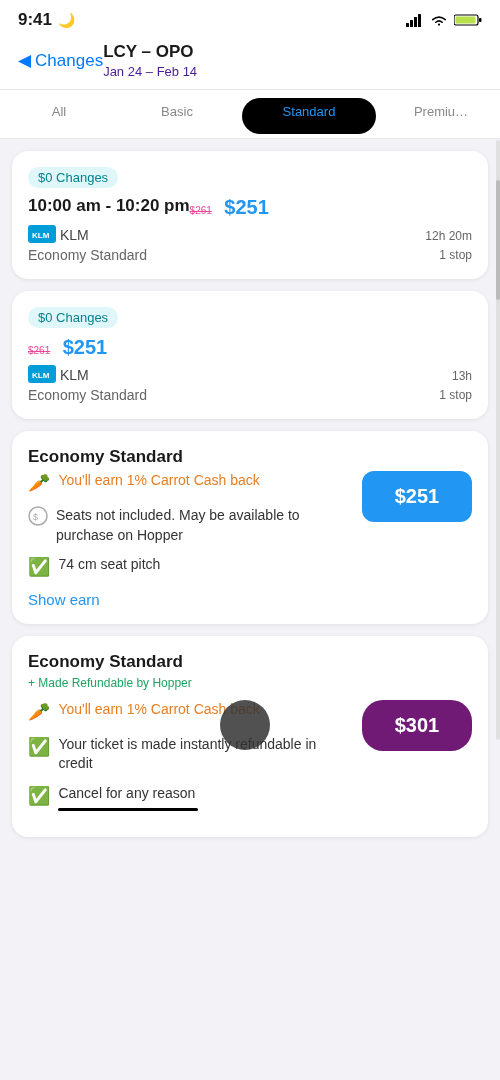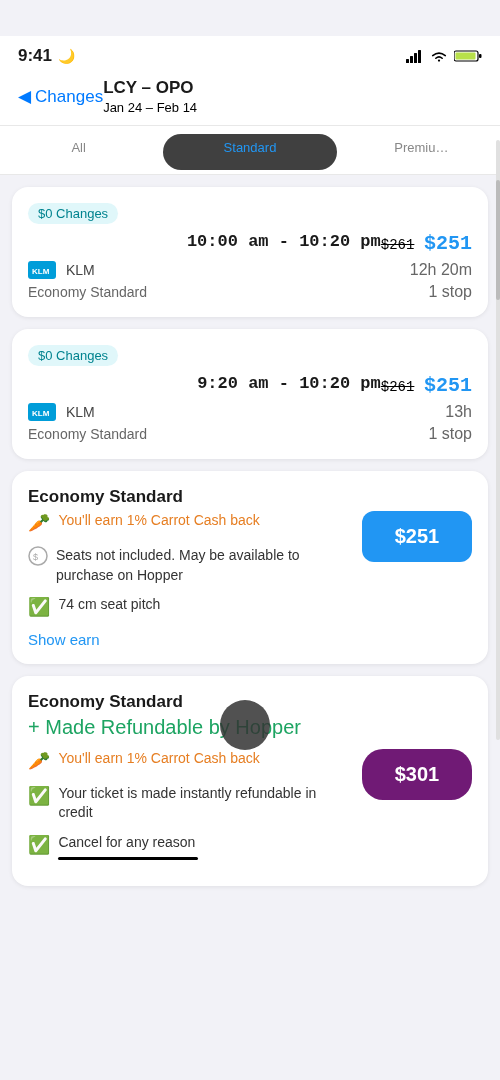--- a/index.html
+++ b/index.html
@@ -12,21 +12,20 @@
       color: #1a1a1a;
     }
 
     
     .status-bar {
       background: #fff;
       padding: 10px 18px 6px;
       display: flex;
       justify-content: space-between;
       align-items: center;
-      margin-top: 36px;
     }
     .status-time {
       font-size: 17px;
       font-weight: 600;
     }
     .status-icons {
       display: flex;
       gap: 6px;
       align-items: center;
     }
@@ -50,21 +49,21 @@
     .header-center {
       flex: 1;
       text-align: left;
     }
     .route-title {
       font-size: 17px;
       font-weight: 600;
     }
     .route-dates {
       font-size: 13px;
-      color: #000000;
+      color: #4c1d95;
       margin-top: 2px;
     }
 
     
     .tabs-bar {
       background: #fff;
       display: flex;
       padding: 6px 0 0;
       border-bottom: 1px solid #e8e8e8;
       overflow: hidden;
@@ -73,21 +72,21 @@
       flex: 1;
       text-align: center;
       padding: 8px 6px 12px;
       font-size: 13px;
       color: #888;
       cursor: pointer;
       white-space: nowrap;
     }
     .tab-item.active {
       color: #2196f3;
-      background: #404040;
+      background: #000000;
       border-radius: 20px;
       margin: 2px 6px 4px;
       padding: 6px 14px 15px;
       font-weight: 500;
     }
 
     
     .scroll-area {
       padding: 12px;
       display: flex;
@@ -110,71 +109,70 @@
       color: #00838f;
       font-size: 13px;
       font-weight: 500;
       padding: 3px 10px;
       border-radius: 12px;
       margin-bottom: 8px;
     }
 
     .flight-row {
       display: flex;
-      justify-content: flex-end;
+      justify-content: flex-start;
       align-items: flex-start;
       margin-bottom: 6px;
-      font-family: Liberation Mono, monospace;
     }
     .flight-time {
       font-size: 17px;
       font-weight: 600;
     }
     .price-old {
-      font-size: 14px;
-      color: #000000;
+      font-size: 10px;
+      color: #ec4899;
       text-decoration: line-through;
-      margin-right: 0;
+      margin-right: 8px;
     }
     .price-new {
       font-size: 20px;
       font-weight: 700;
       color: #2196f3;
     }
     .airline-row {
       display: flex;
-      align-items: center;
-      gap: 10px;
+      align-items: flex-end;
+      gap: 4px;
       margin-bottom: 4px;
     }
     .airline-name {
       font-size: 14px;
       color: #444;
     }
     .details-row {
       display: flex;
       justify-content: space-between;
       align-items: center;
     }
     .economy-class {
       font-size: 14px;
       color: #666;
     }
     .flight-meta {
-      font-size: 16px;
+      font-size: 12px;
       color: #666;
       text-align: right;
     }
     .detail-title {
       font-size: 17px;
       font-weight: 600;
       margin-bottom: 4px;
     }
     .detail-subtitle {
-      font-size: 20px;
+      font-size: 12px;
       color: #1da462;
       font-weight: 500;
       margin-bottom: 10px;
     }
     .detail-content-row {
       display: flex;
       justify-content: space-between;
       align-items: flex-start;
       gap: 12px;
     }
@@ -292,20 +290,21 @@
   </div>
   <div class="header-center">
     <div class="route-title">LCY – OPO</div>
     <div class="route-dates">Jan 24 – Feb 14</div>
   </div>
   <div style="width:80px;"></div>
 </div>
 
 <div class="tabs-bar">
   <div class="tab-item">All</div>
+  <div class="tab-item">Basic</div>
   <div class="tab-item active">Standard</div>
   <div class="tab-item">Premiu…</div>
 </div>
 
 <div class="scroll-area">
 
   <div class="card">
     <span class="badge">$0 Changes</span>
     <div class="flight-row">
       <div class="flight-time">10:00 am - 10:20 pm</div>
@@ -326,21 +325,20 @@
     </div>
     <div class="details-row">
       <span class="economy-class">Economy Standard</span>
       <span class="flight-meta">1 stop</span>
     </div>
   </div>
 
   <div class="card">
     <span class="badge">$0 Changes</span>
     <div class="flight-row">
-      <div class="flight-time">9:20 am - 10:20 pm</div>
       <div>
         <span class="price-old">$261</span>
         <span class="price-new">$251</span>
       </div>
     </div>
     <div class="airline-row">
       <svg width="28" height="18" viewBox="0 0 28 18">
         <rect width="28" height="18" rx="3" fill="#009DD9"></rect>
         <text x="4" y="13" font-size="8" fill="#fff" font-weight="bold">KLM</text>
       </svg>

